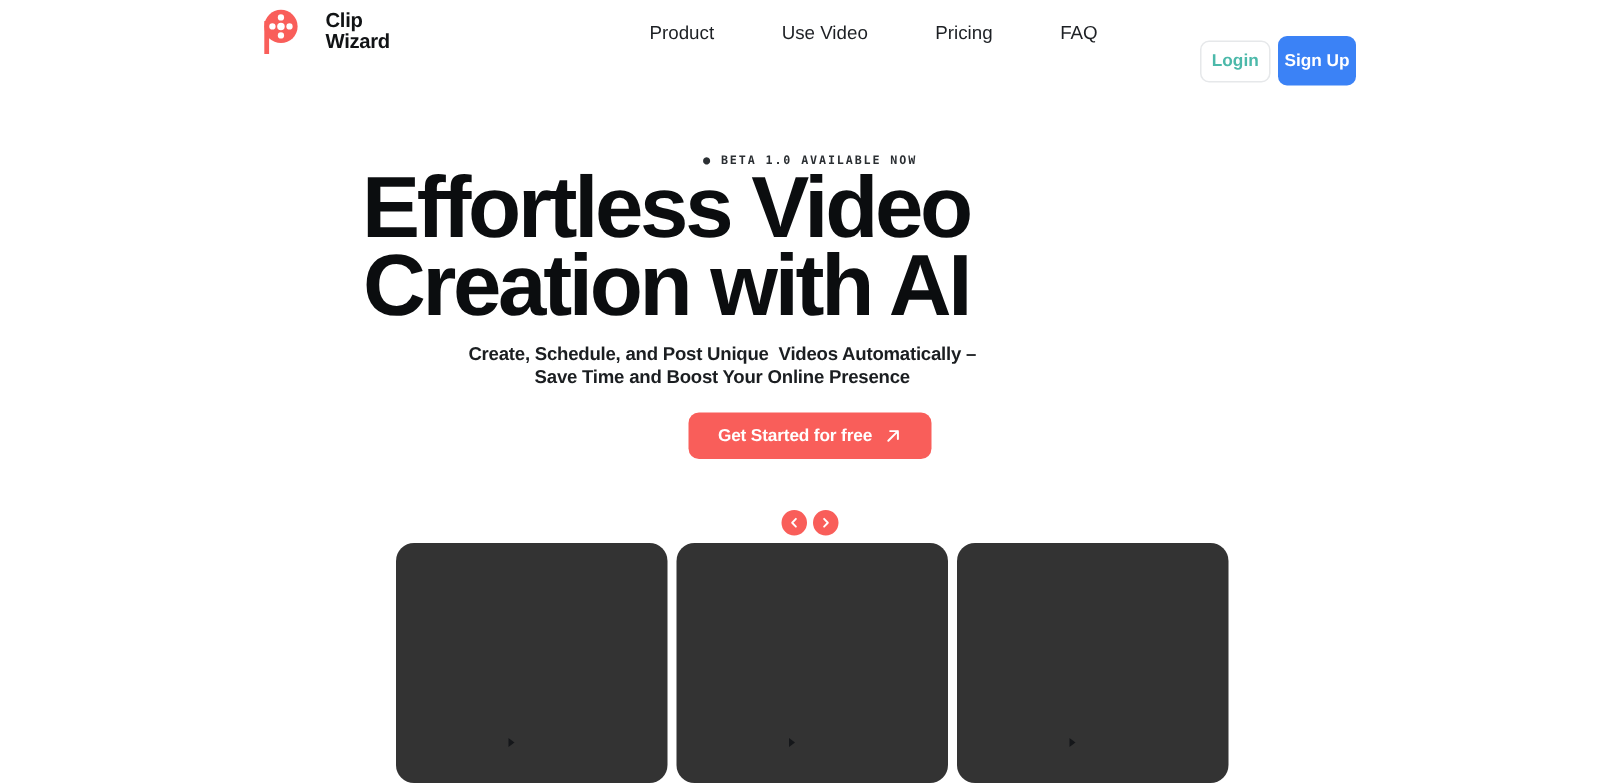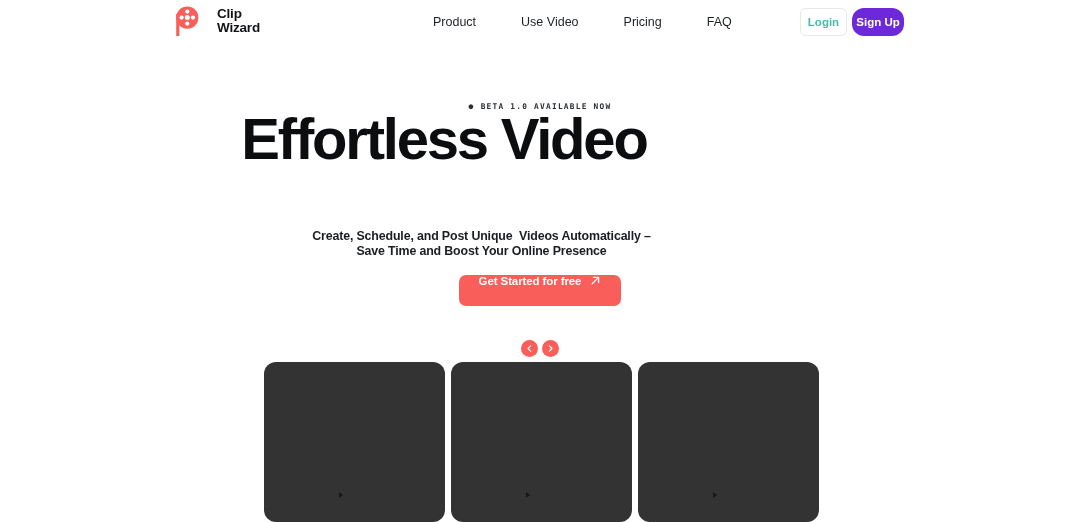--- a/index.html
+++ b/index.html
@@ -30,31 +30,31 @@
   .nav {
     position: absolute; left: 433px; top: 15px;
     display: flex; align-items: center; gap: 45px;
   }
   .nav a {
     font-size: 12.5px; color: #1d2024; text-decoration: none;
     letter-spacing: 0px; white-space: nowrap;
   }
 
   .auth {
-    position: absolute; right: 176px; top: 8px;
+    position: absolute; right: 176px; top: 24px;
     display: flex; align-items: center; gap: 5px;
   }
   .btn-login {
     width: 47px; height: 28px; border: 1px solid #e6e8ea; border-radius: 6px;
     background: #fff; color: #4cb9aa; font-size: 11.5px; font-weight: 600;
     display: flex; align-items: center; justify-content: center; cursor: pointer;
   }
   .btn-signup {
-    width: 52px; height: 28px; border: none; border-radius: 12px;
-    background: #6d28d9; color: #ffffff; font-size: 11.5px; font-weight: 600;
+    width: 52px; height: 33px; border: none; border-radius: 6px;
+    background: #3b82f6; color: #ffffff; font-size: 11.5px; font-weight: 600;
     display: flex; align-items: center; justify-content: center; cursor: pointer;
   }
 
   
   .hero { position: absolute; top: 0; left: 0; width: 1080px; text-align: center; }
 
   .badge {
     position: absolute; top: 102px; left: 0; width: 1080px;
     font-family: "DejaVu Sans Mono", monospace;
     font-size: 7.8px; font-weight: 700; letter-spacing: 1.25px;
@@ -76,21 +76,21 @@
     white-space: pre-wrap;
   }
 
   .cta-wrap {
     position: absolute; top: 275px; left: 0; width: 1080px;
     display: flex; justify-content: center;
   }
   .cta {
     height: 31px; padding: 0 20px; border: none; border-radius: 7px;
     background: #f95e5a; color: #fff; font-size: 11.5px; font-weight: 700;
-    display: inline-flex; align-items: flex-start; gap: 9px; cursor: pointer;
+    display: inline-flex; align-items: center; gap: 9px; cursor: pointer;
     letter-spacing: -0.1px;
   }
   .cta svg { display: block; }
 
   
   .carousel-nav {
     position: absolute; top: 340px; left: 0; width: 1080px;
     display: flex; justify-content: center; gap: 4px;
   }
   .circ-btn {
@@ -156,20 +156,21 @@
 
   <section class="hero">
 
     <div class="badge">
       <span class="dot">●</span>
       <span>BETA 1.0 AVAILABLE NOW</span>
     </div>
 
     <h1 class="headline">
       <span>Effortless Video</span>
+      <span class="l2">Creation with AI</span>
     </h1>
 
     <p class="subhead">Create, Schedule, and Post Unique  Videos Automatically –
 Save Time and Boost Your Online Presence</p>
 
     <div class="cta-wrap">
       <button class="cta">
         <span>Get Started for free</span>
         <span>
           <svg width="11" height="11" viewBox="0 0 11 11" xmlns="http://www.w3.org/2000/svg">

